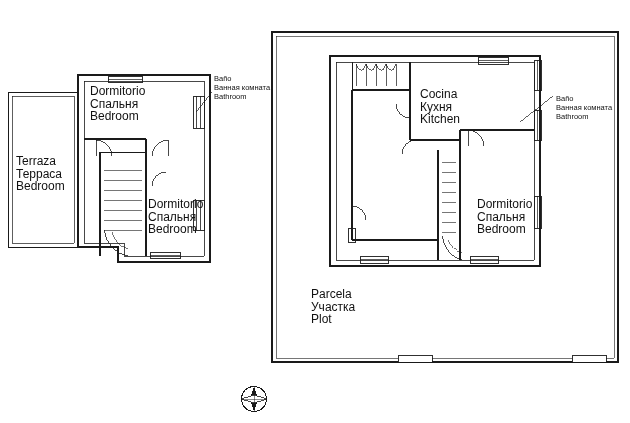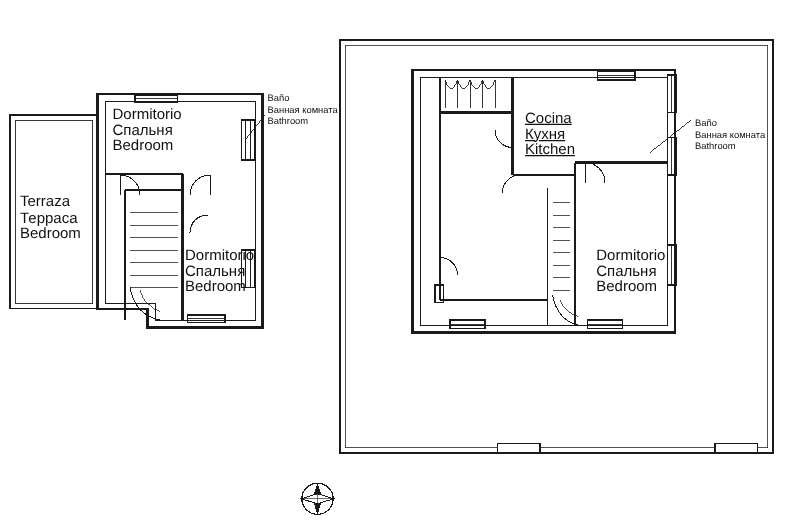--- a/index.html
+++ b/index.html
@@ -126,33 +126,38 @@
     <div>Спальня</div>
     <div>Bedroom</div>
   </div>
 
   <div class="lbl small" style="left:214px; top:59px;">
     <div>Baño</div>
     <div>Ванная комната</div>
     <div>Bathroom</div>
   </div>
 
-  <div class="lbl" style="left:420px; top:88px;text-decoration:underline;">
+  <div class="lbl" style="left:420px; top:88px;">
     <div>Cocina</div>
     <div>Кухня</div>
     <div>Kitchen</div>
   </div>
 
 
   <div class="lbl" style="left:477px; top:198px;">
     <div>Dormitorio</div>
     <div>Спальня</div>
     <div>Bedroom</div>
   </div>
 
+  <div class="lbl" style="left:311px; top:288px;">
+    <div>Parcela</div>
+    <div>Участка</div>
+    <div>Plot</div>
+  </div>
 
   <div class="lbl small" style="left:556px; top:79px;">
     <div>Baño</div>
     <div>Ванная комната</div>
     <div>Bathroom</div>
   </div>
 
 </div>
 
 </body></html>

